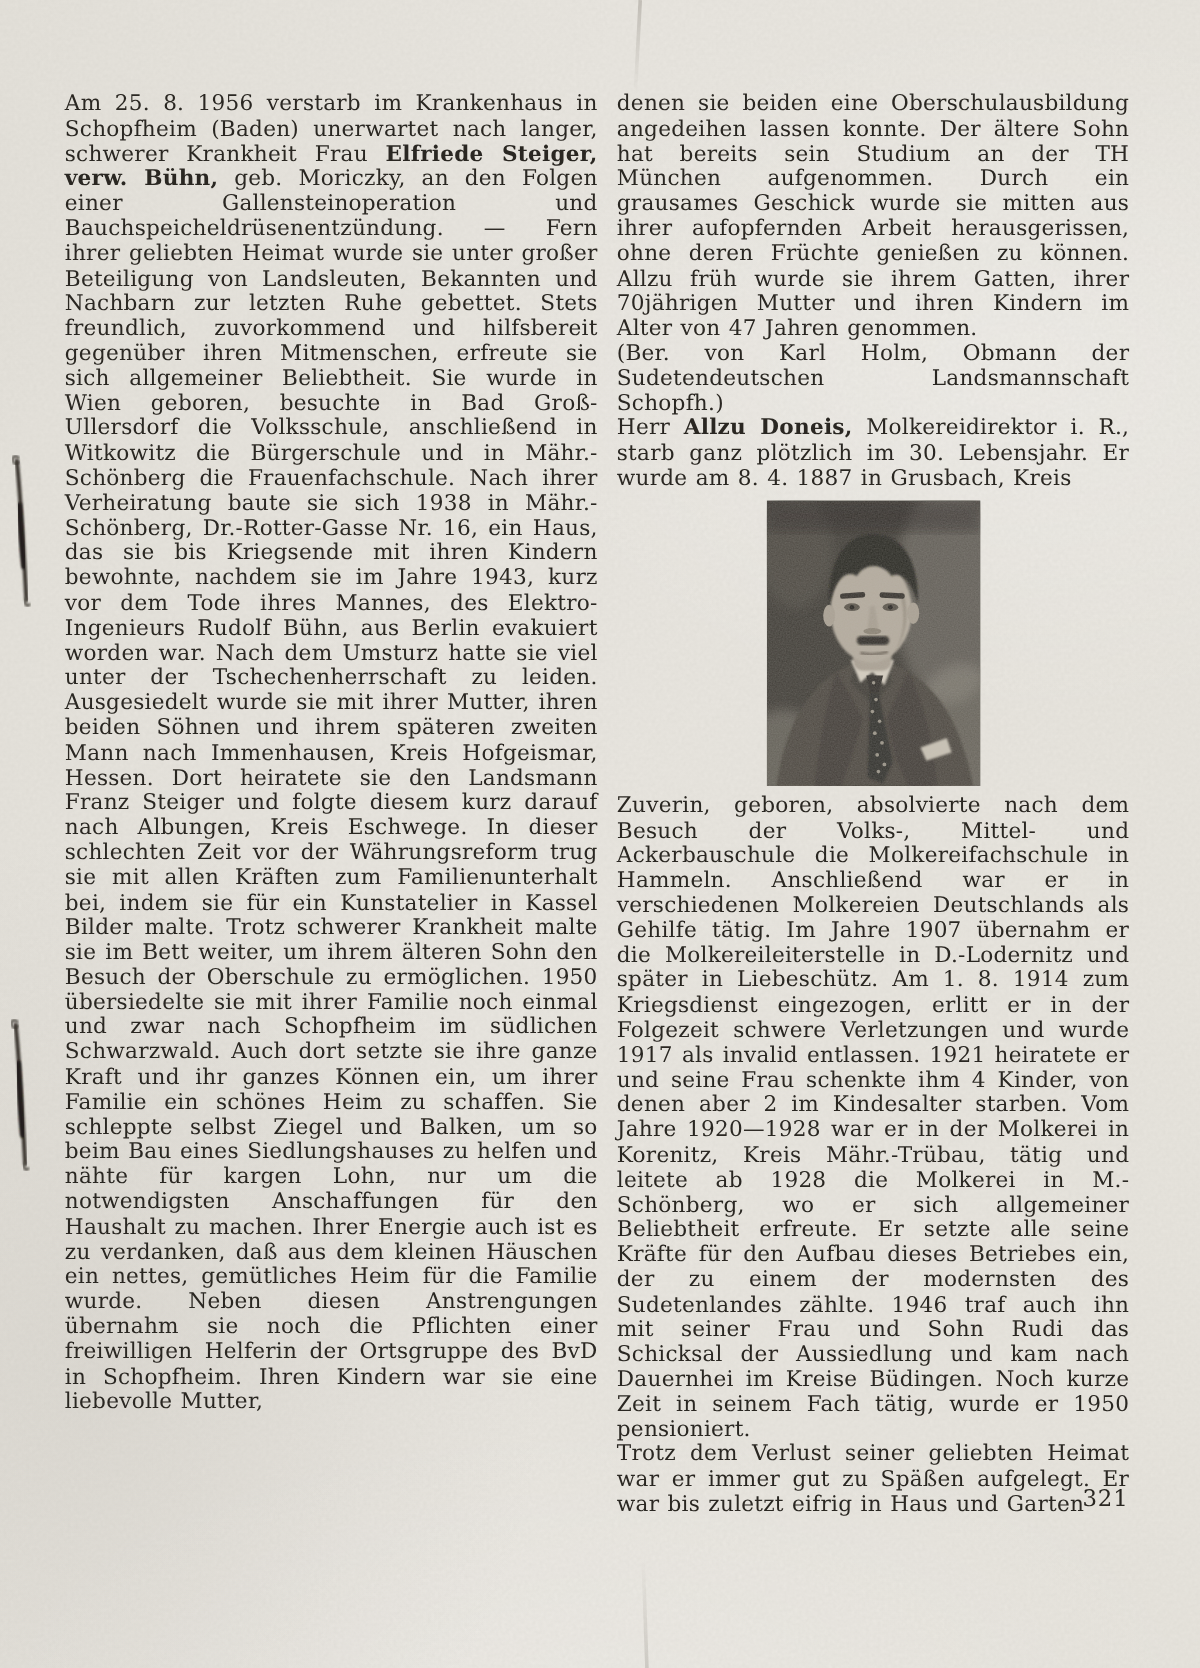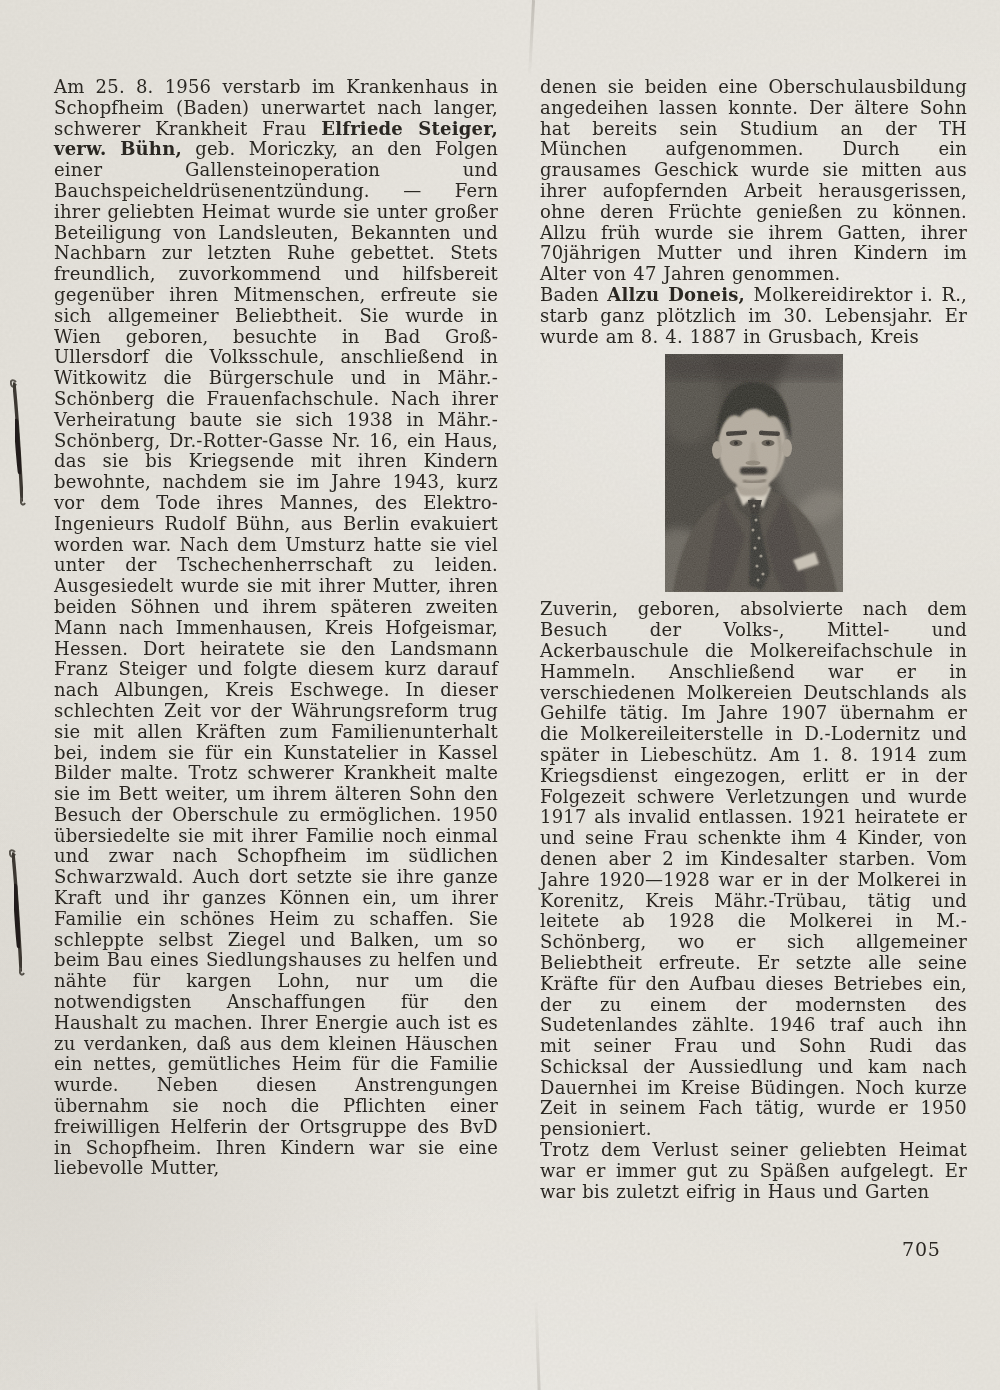--- a/index.html
+++ b/index.html
@@ -25,21 +25,21 @@
     position: absolute;
     top: 77px;
     text-align: justify;
     font-size: 18px;
     line-height: 20.8px;
     letter-spacing: 0.2px;
     word-spacing: 1px;
     hyphens: manual;
   }
   .col-left  { left: 54px;  width: 444px; }
-  .col-right { left: 540px; width: 427px; }
+  .col-right { left: 514px; width: 427px; }
   .col p { margin: 0; padding: 0; }
   b { font-weight: bold; }
   .para-doneis { margin-top: 9px; }
   .para-last   { margin-top: 11px; }
   .photo-wrap {
     width: 178px;
     height: 238px;
     margin: 7px auto;
   }
   .photo-wrap svg { display: block; }
@@ -111,21 +111,22 @@
     <path d="M13 40 C 14 60 15 80 17 100" fill="none" stroke="#211e1a" stroke-width="4.6" stroke-linecap="round" filter="url(#stB)"></path>
     <path d="M19 122 C 16 127 20 131 22 127" fill="none" stroke="#55514a" stroke-width="2" filter="url(#stB)"></path>
   </svg>
 
   <div class="col col-left">
     <p><span>Am 25. 8. 1956 verstarb im Krankenhaus in Schopfheim (Baden) unerwartet nach langer, schwerer Krankheit Frau </span><b>Elfriede Steiger, verw. Bühn,</b><span> geb. Moriczky, an den Folgen einer Gallensteinoperation und Bauchspeicheldrüsenentzündung. — Fern ihrer geliebten Heimat wurde sie unter großer Beteiligung von Landsleuten, Bekannten und Nachbarn zur letzten Ruhe gebettet. Stets freundlich, zuvorkommend und hilfsbereit gegenüber ihren Mitmenschen, erfreute sie sich allgemeiner Beliebtheit. Sie wurde in Wien geboren, besuchte in Bad Groß-Ullersdorf die Volksschule, anschließend in Witkowitz die Bürgerschule und in Mähr.-Schönberg die Frauenfachschule. Nach ihrer Verheiratung baute sie sich 1938 in Mähr.-Schönberg, Dr.-Rotter-Gasse Nr. 16, ein Haus, das sie bis Kriegsende mit ihren Kindern bewohnte, nachdem sie im Jahre 1943, kurz vor dem Tode ihres Mannes, des Elektro-Ingenieurs Rudolf Bühn, aus Berlin evakuiert worden war. Nach dem Umsturz hatte sie viel unter der Tschechenherrschaft zu leiden. Ausgesiedelt wurde sie mit ihrer Mutter, ihren beiden Söhnen und ihrem späteren zweiten Mann nach Immenhausen, Kreis Hofgeismar, Hessen. Dort heiratete sie den Landsmann Franz Steiger und folgte diesem kurz darauf nach Albungen, Kreis Eschwege. In dieser schlechten Zeit vor der Währungsreform trug sie mit allen Kräften zum Familienunterhalt bei, indem sie für ein Kunstatelier in Kassel Bilder malte. Trotz schwerer Krankheit malte sie im Bett weiter, um ihrem älteren Sohn den Besuch der Oberschule zu ermöglichen. 1950 übersiedelte sie mit ihrer Familie noch einmal und zwar nach Schopfheim im südlichen Schwarzwald. Auch dort setzte sie ihre ganze Kraft und ihr ganzes Können ein, um ihrer Familie ein schönes Heim zu schaffen. Sie schleppte selbst Ziegel und Balken, um so beim Bau eines Siedlungshauses zu helfen und nähte für kargen Lohn, nur um die notwendigsten Anschaffungen für den Haushalt zu machen. Ihrer Energie auch ist es zu verdanken, daß aus dem kleinen Häuschen ein nettes, gemütliches Heim für die Familie wurde. Neben diesen Anstrengungen übernahm sie noch die Pflichten einer freiwilligen Helferin der Ortsgruppe des BvD in Schopfheim. Ihren Kindern war sie eine liebevolle Mutter,</span></p>
   </div>
 
   <div class="col col-right">
     <p>denen sie beiden eine Oberschulausbildung angedeihen lassen konnte. Der ältere Sohn hat bereits sein Studium an der TH München aufgenommen. Durch ein grausames Geschick wurde sie mitten aus ihrer aufopfernden Arbeit herausgerissen, ohne deren Früchte genießen zu können. Allzu früh wurde sie ihrem Gatten, ihrer 70jährigen Mutter und ihren Kindern im Alter von 47 Jahren genommen.</p>
-    <p class="para-doneis"><span>Baden </span><b>Allzu Doneis,</b><span> Molkereidirektor i. R., starb ganz plötzlich im 30. Lebensjahr. Er wurde am 8. 4. 1887 in Grusbach, Kreis</span></p>
+    <p>(Ber. von Karl Holm, Obmann der Sudetendeutschen Landsmannschaft Schopfh.)</p>
+    <p class="para-doneis"><span>Herr </span><b>Allzu Doneis,</b><span> Molkereidirektor i. R., starb ganz plötzlich im 30. Lebensjahr. Er wurde am 8. 4. 1887 in Grusbach, Kreis</span></p>
 
     <div class="photo-wrap">
       <svg viewBox="0 0 178 238" width="178" height="238">
         <defs>
           <filter id="softB">
               <feGaussianBlur stdDeviation="1.1"></feGaussianBlur>
             </filter>
           <filter id="softB2">
               <feGaussianBlur stdDeviation="5"></feGaussianBlur>
             </filter>
@@ -188,14 +189,14 @@
         <path d="M78 127 Q 89 130 101 126" stroke="#6d6458" stroke-width="2.4" fill="none" filter="url(#softB)"></path>
 
         <rect width="178" height="238" filter="url(#photoNoise)" opacity="0.55"></rect>
       </svg>
     </div>
 
     <p>Zuverin, geboren, absolvierte nach dem Besuch der Volks-, Mittel- und Ackerbauschule die Molkereifachschule in Hammeln. Anschließend war er in verschiedenen Molkereien Deutschlands als Gehilfe tätig. Im Jahre 1907 übernahm er die Molkereileiterstelle in D.-Lodernitz und später in Liebeschütz. Am 1. 8. 1914 zum Kriegsdienst eingezogen, erlitt er in der Folgezeit schwere Verletzungen und wurde 1917 als invalid entlassen. 1921 heiratete er und seine Frau schenkte ihm 4 Kinder, von denen aber 2 im Kindesalter starben. Vom Jahre 1920—1928 war er in der Molkerei in Korenitz, Kreis Mähr.-Trübau, tätig und leitete ab 1928 die Molkerei in M.-Schönberg, wo er sich allgemeiner Beliebtheit erfreute. Er setzte alle seine Kräfte für den Aufbau dieses Betriebes ein, der zu einem der modernsten des Sudetenlandes zählte. 1946 traf auch ihn mit seiner Frau und Sohn Rudi das Schicksal der Aussiedlung und kam nach Dauernhei im Kreise Büdingen. Noch kurze Zeit in seinem Fach tätig, wurde er 1950 pensioniert.</p>
     <p class="para-last">Trotz dem Verlust seiner geliebten Heimat war er immer gut zu Späßen aufgelegt. Er war bis zuletzt eifrig in Haus und Garten</p>
   </div>
 
-  <div class="page-number">705</div>
+  <div class="page-number">321</div>
 </div>
 
 </body></html>

